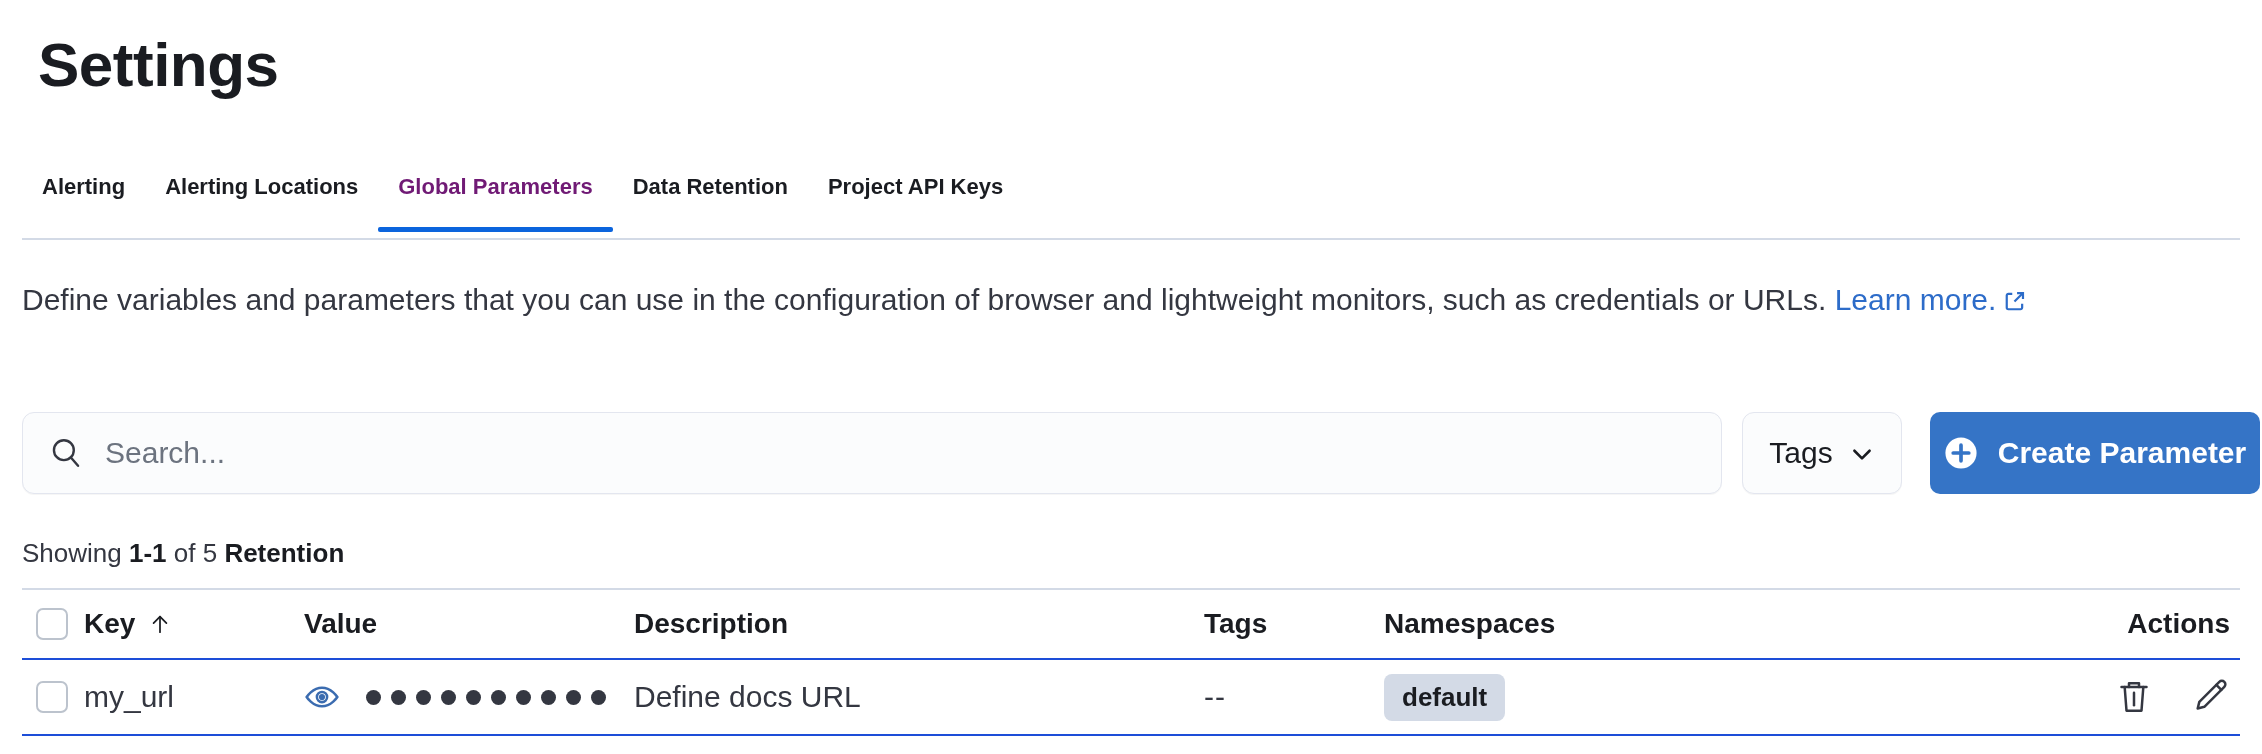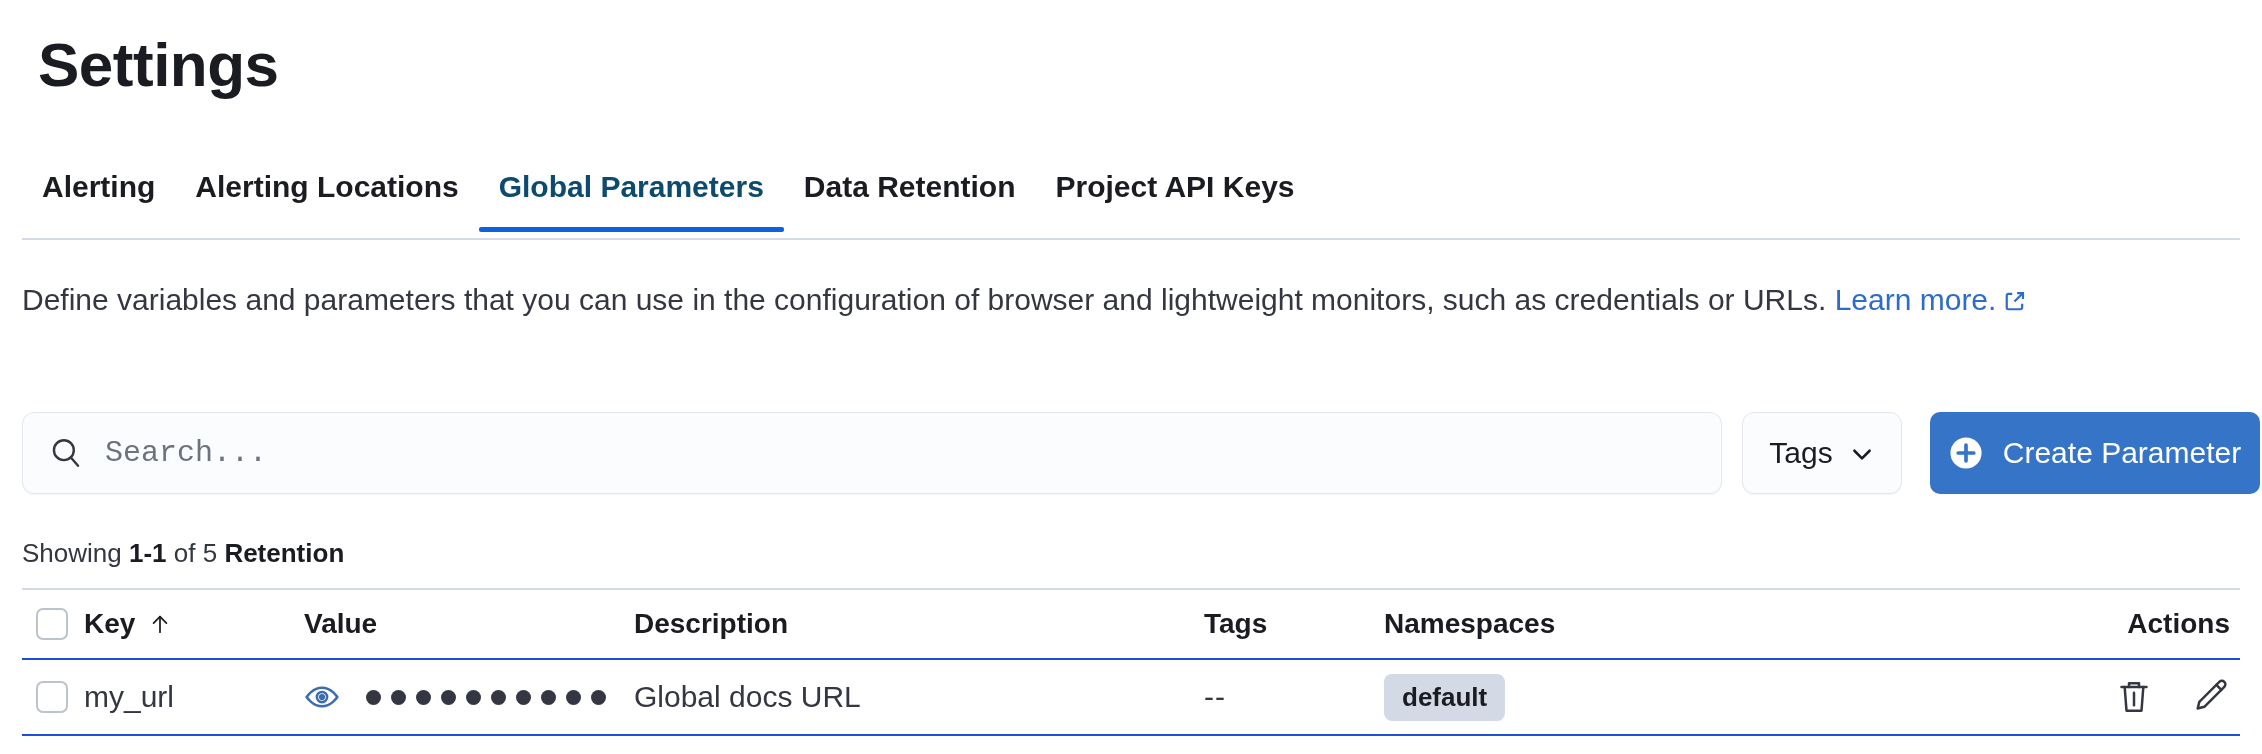--- a/index.html
+++ b/index.html
@@ -22,26 +22,26 @@
   
   .tabs {
     position: absolute; left: 22px; top: 158px;
     width: 2218px; height: 74px;
     display: flex; align-items: flex-start;
     border-bottom: 2px solid #d3dae6;
   }
   .tab {
     position: relative;
     padding: 0 20px 22px 20px;
-    font-size: 30px; line-height: 42px; font-weight: 700;
+    font-size: 22px; line-height: 42px; font-weight: 700;
     color: #1a1c21; white-space: nowrap; cursor: pointer;
     background: none; border: none;
     font-family: inherit;
   }
-  .tab.active { color: #0c4a6e; }
+  .tab.active { color: #701a75; }
   .tab.active::after {
     content: ""; position: absolute;
     left: 0; right: 0; bottom: -2px; height: 5px;
     background: #0b64dd; border-radius: 2px;
   }
 
   
   .description {
     position: absolute; left: 22px; top: 268px;
     width: 2200px;
@@ -55,21 +55,20 @@
   
   .controls { position: absolute; left: 22px; top: 404px; width: 2216px; height: 82px; }
   .search-box {
     position: absolute; left: 0; top: 0;
     width: 1700px; height: 82px;
     background: #fbfcfd;
     border: 1px solid #e3e6ef;
     border-radius: 12px;
     display: flex; align-items: center; padding: 6px 26px;
     box-shadow: 0 1px 0 rgba(16,22,38,0.04);
-    font-family: Liberation Mono, monospace;
   }
   .search-icon { width: 34px; height: 34px; flex: none; margin-right: 22px; color:#343741; }
   .search-input {
     border: none; outline: none; background: transparent;
     font-family: inherit; font-size: 30px; color: #343741;
     width: 100%; padding: 0;
   }
   .search-input::placeholder { color: #6c737f; opacity: 1; }
 
   .tags-btn {
@@ -81,21 +80,21 @@
     font-family: inherit;
     box-shadow: 0 1px 0 rgba(16,22,38,0.04);
   }
   .chev { width: 26px; height: 26px; flex:none; }
 
   .create-btn {
     position: absolute; left: 1908px; top: 0;
     width: 330px; height: 82px;
     background: #3574c6; border: none; border-radius: 10px;
     display: flex; align-items: center; justify-content: center; gap: 20px;
-    color: #ffffff; font-size: 30px; font-weight: 400; cursor: pointer;
+    color: #ffffff; font-size: 30px; font-weight: 700; cursor: pointer;
     font-family: inherit;
   }
   .plus-icon { width: 34px; height: 34px; flex: none; }
 
   
   .showing {
     position: absolute; left: 22px; top: 528px;
     font-size: 26px; line-height: 34px; color: #343741; font-weight: 400;
   }
   .showing b { font-weight: 700; color: #1a1c21; }
@@ -236,21 +235,21 @@
           <span class="dot"></span>
           <span class="dot"></span>
           <span class="dot"></span>
           <span class="dot"></span>
           <span class="dot"></span>
           <span class="dot"></span>
           <span class="dot"></span>
           <span class="dot"></span>
         </span>
       </div>
-      <div class="c-desc td">Global docs URL</div>
+      <div class="c-desc td">Define docs URL</div>
       <div class="c-tags td dash">--</div>
       <div class="c-ns">
         <span class="badge">default</span>
       </div>
       <div class="c-act">
         <span class="act-icon">
           <svg viewBox="0 0 24 24" width="40" height="40" fill="none" stroke="#343741" stroke-width="1.5" stroke-linecap="round" stroke-linejoin="round">
             <line x1="4.5" y1="6" x2="19.5" y2="6"></line>
             <path d="M9 6V3.8h6V6"></path>
             <path d="M6.4 6l1.1 14.2h9l1.1-14.2"></path>

